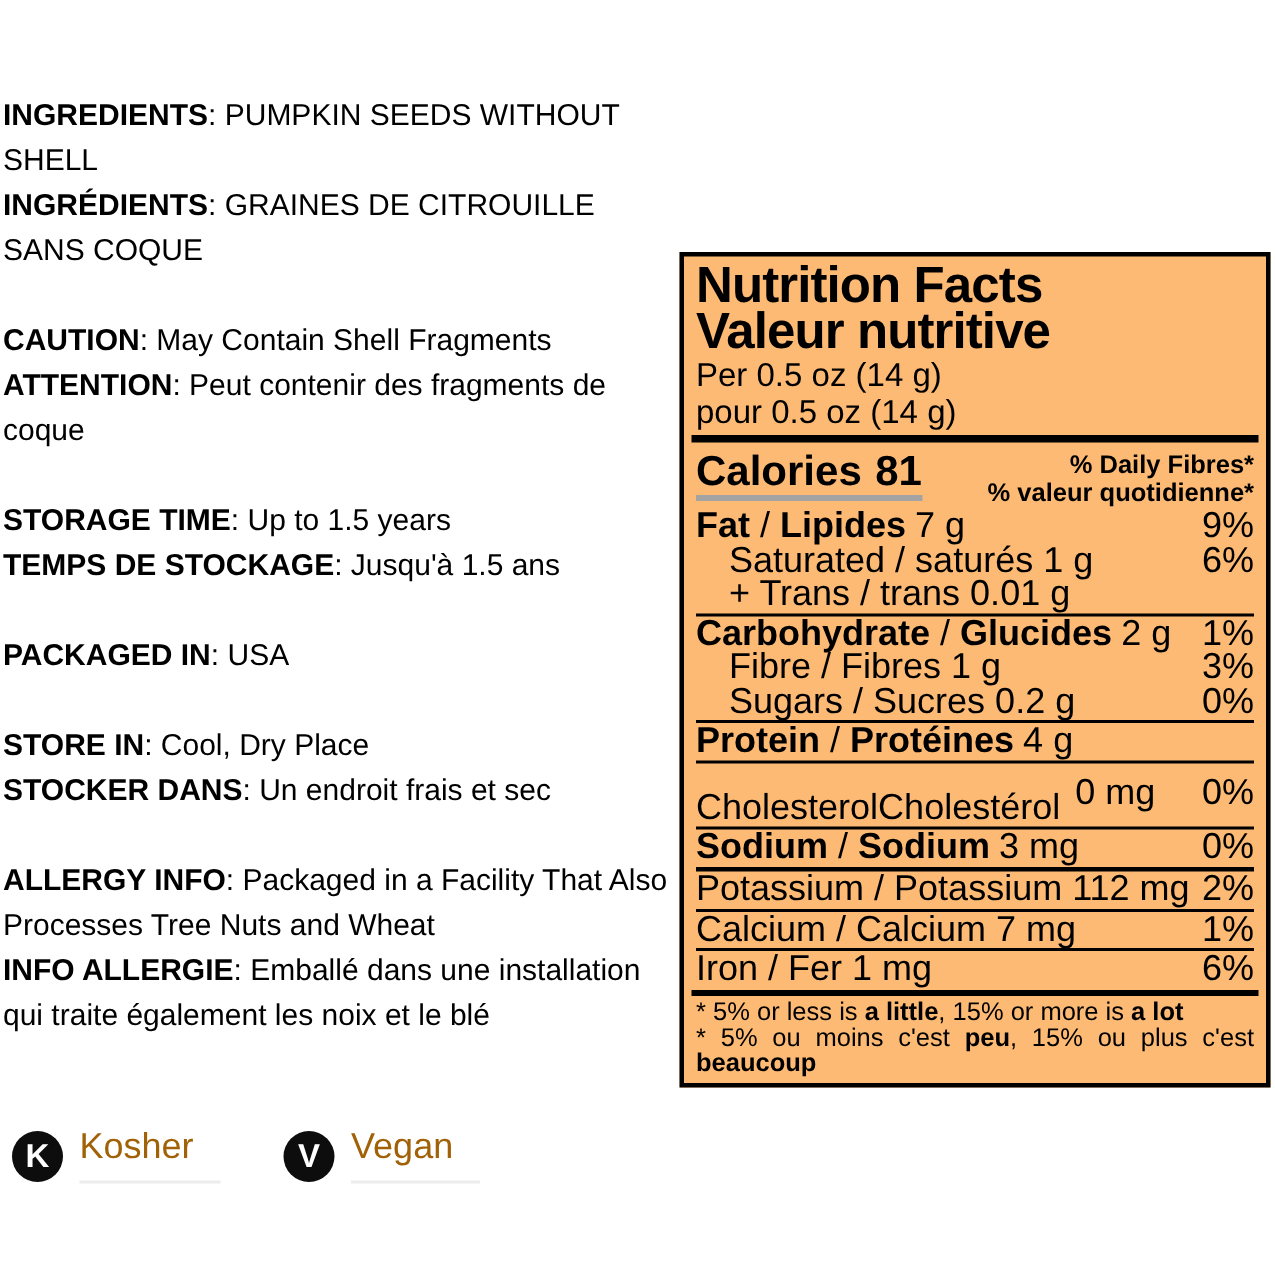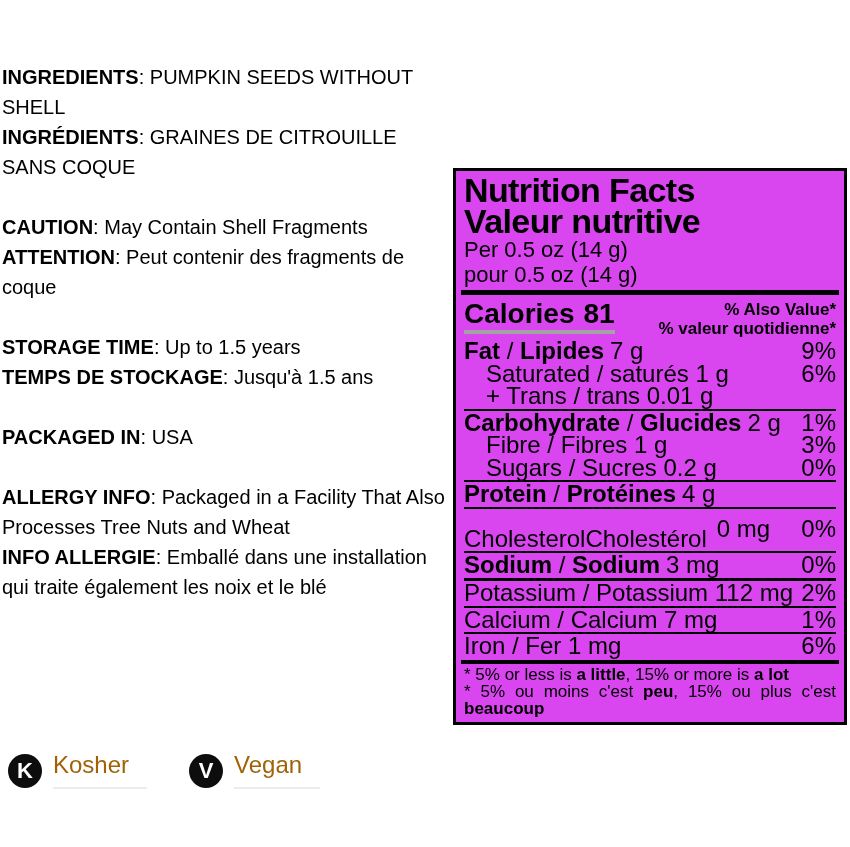--- a/index.html
+++ b/index.html
@@ -21,21 +21,21 @@
     display:flex;align-items:center;justify-content:center;
     font-size:22px;font-weight:700;flex:0 0 auto;
   }
   .badge-label{
     font-size:24px;color:#a16207;line-height:26px;
     border-bottom:2px solid #ececec;padding:0 18px 9px 0;
   }
   
   .panel{
     position:absolute;left:453px;top:168px;width:394px;height:557px;
-    border:3px solid #000;box-sizing:border-box;background:#d946ef;
+    border:3px solid #000;box-sizing:border-box;background:#fdba74;
     padding:4px 8px 0;overflow:hidden;
   }
   .panel-title{font-size:34px;font-weight:700;line-height:31px;letter-spacing:-0.6px;}
   .serving{font-size:22px;line-height:25px;}
   .bar{height:5px;background:#000;margin:3px -3px 0;}
   .bar2{height:4px;background:#000;margin:2px -3px 2px;}
   .sep{border-top:2px solid #000;margin:1px 0;}
   .sep-md{border-top:3px solid #000;margin:2px 0 1px;}
   .cal-row{display:flex;justify-content:space-between;align-items:flex-start;padding:4px 0 2px;}
   .cal-left{
@@ -69,20 +69,24 @@
     <p><b>ATTENTION</b><span>: Peut contenir des fragments de coque</span></p>
   </div>
   <div class="block">
     <p><b>STORAGE TIME</b><span>: Up to 1.5 years</span></p>
     <p><b>TEMPS DE STOCKAGE</b><span>: Jusqu'à 1.5 ans</span></p>
   </div>
   <div class="block">
     <p><b>PACKAGED IN</b><span>: USA</span></p>
   </div>
   <div class="block">
+    <p><b>STORE IN</b><span>: Cool, Dry Place</span></p>
+    <p><b>STOCKER DANS</b><span>: Un endroit frais et sec</span></p>
+  </div>
+  <div class="block">
     <p><b>ALLERGY INFO</b><span>: Packaged in a Facility That Also Processes Tree Nuts and Wheat</span></p>
     <p><b>INFO ALLERGIE</b><span>: Emballé dans une installation qui traite également les noix et le blé</span></p>
   </div>
 </div>
 
 <div class="badges">
   <div class="badge">
     <span class="badge-circle">K</span>
     <span class="badge-label">Kosher</span>
   </div>
@@ -95,21 +99,21 @@
 <div class="panel">
   <div class="panel-title">Nutrition Facts</div>
   <div class="panel-title">Valeur nutritive</div>
   <div class="serving">Per 0.5 oz (14 g)</div>
   <div class="serving">pour 0.5 oz (14 g)</div>
   <div class="bar"></div>
 
   <div class="cal-row">
     <span class="cal-left"><span>Calories</span><span class="cal-num">81</span></span>
     <div class="dv-head">
-      <div>% Also Value*</div>
+      <div>% Daily Fibres*</div>
       <div>% valeur quotidienne*</div>
     </div>
   </div>
 
   <div class="nrow">
     <span class="nleft"><b>Fat</b><span> / </span><b>Lipides</b><span class="amt">7 g</span></span>
     <span class="dv">9%</span>
   </div>
   <div class="nrow sub">
     <span class="nleft">Saturated / saturés 1 g</span>

